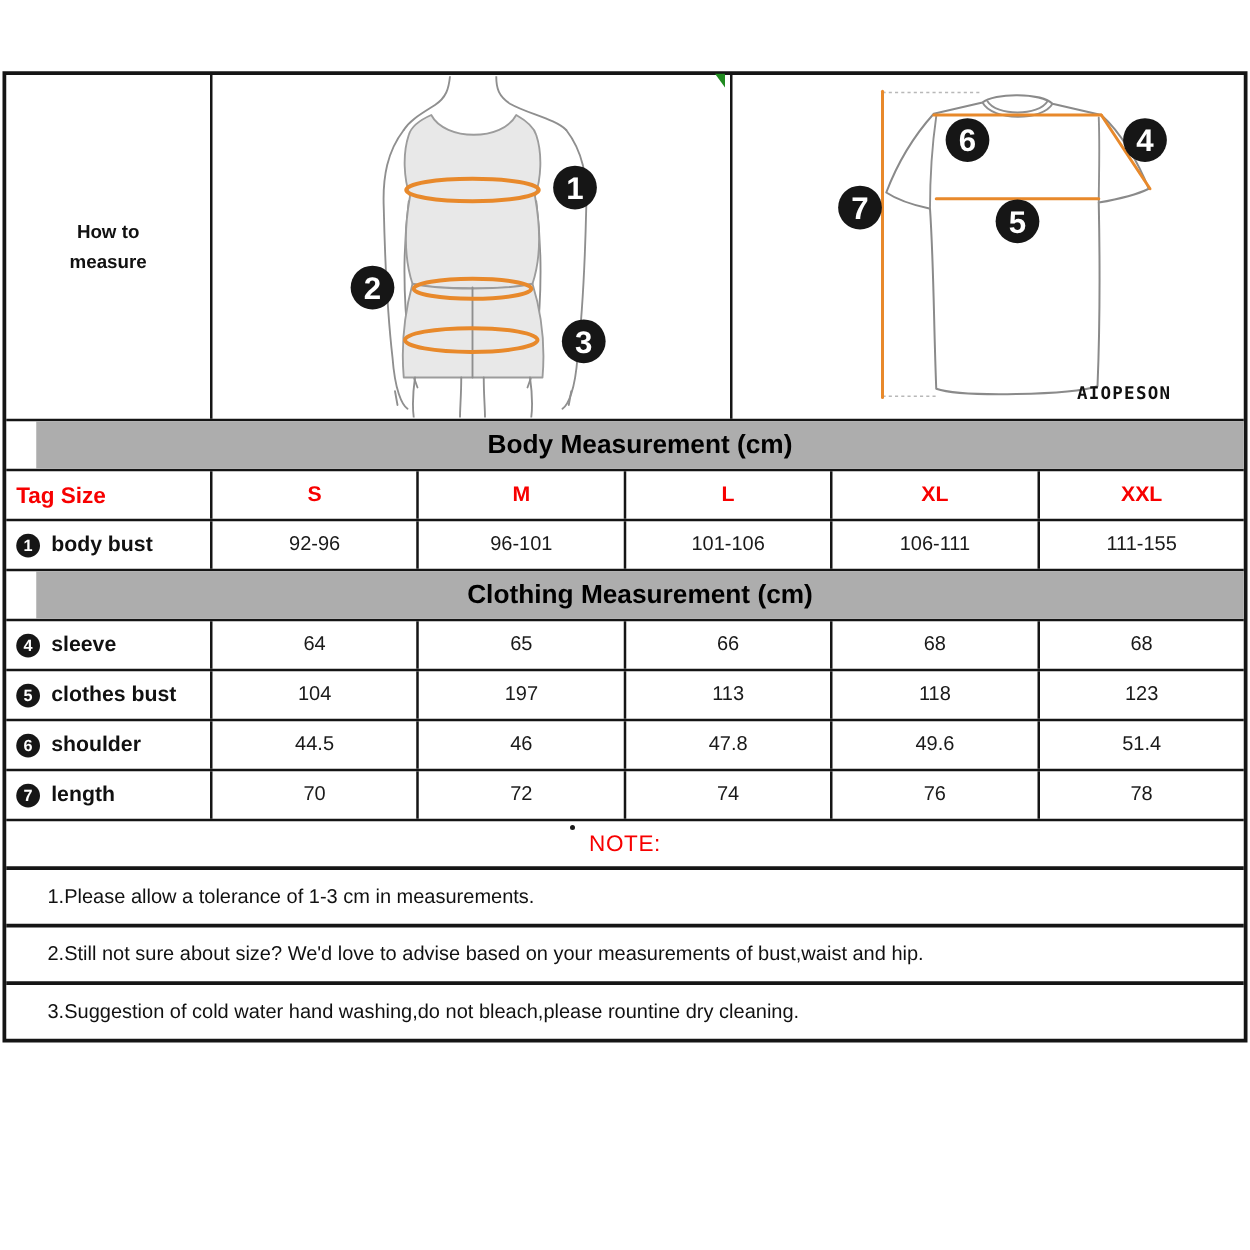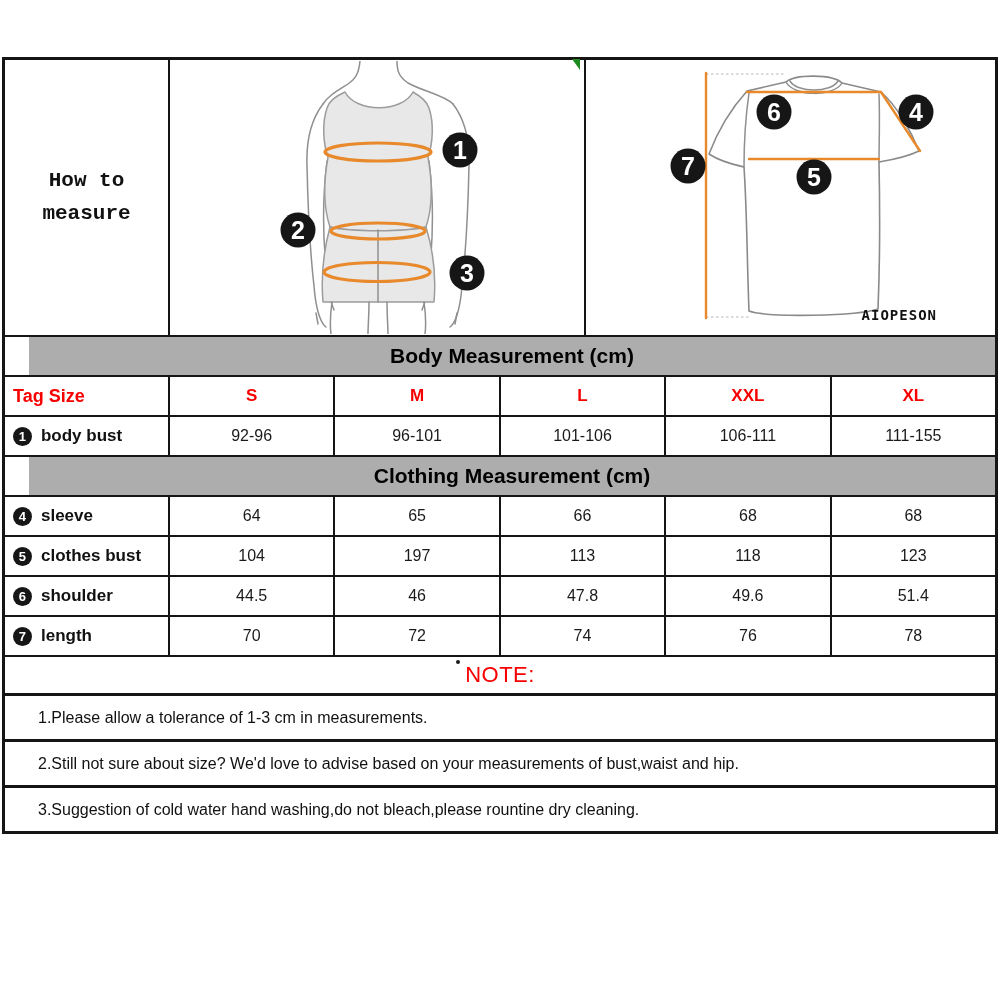--- a/index.html
+++ b/index.html
@@ -17,21 +17,21 @@
 
   
   .header-row{height:40px;background:var(--header-gray);}
   .header-cell{font-weight:bold;font-size:20px;white-space:pre;color:#000;}
   .col-corner{flex:0 0 163px;}
   .col-m1{flex:0 0 416px;}
   .col-m2{flex:1;}
 
   
   .illus-row{height:275px;}
-  .howto-cell{flex:0 0 163px;font-weight:bold;font-size:21px;text-align:center;line-height:1.55;font-family:Liberation Mono, monospace;}
+  .howto-cell{flex:0 0 163px;font-weight:bold;font-size:15px;text-align:center;line-height:1.55;}
   .howto-cell .inner{width:100px;}
   .illus-cell{flex:0 0 416px;position:relative;padding:0;}
   .illus-cell2{flex:1;position:relative;padding:0;}
 
   
   .section-bar{height:38px;background:var(--header-gray);display:flex;align-items:center;justify-content:center;
     font-weight:bold;font-size:21px;color:#000;margin-left:24px;}
 
   
   .m-row{height:40px;justify-content:flex-end;}
@@ -39,21 +39,21 @@
   .value-cell{flex:1;font-size:16px;color:#1a1a1a;}
   .tag-label{color:var(--accent-red);font-size:18px;}
   .size-cell{font-weight:bold;color:var(--accent-red);font-size:17px;}
   .num-badge{display:inline-flex;flex:0 0 19px;width:19px;height:19px;border-radius:50%;
     background:var(--circle-black);color:#fff;font-size:13px;font-weight:bold;
     align-items:center;justify-content:center;line-height:1;}
 
   
   .note-title-row{height:38px;}
   .note-title{width:100%;display:flex;align-items:center;justify-content:center;
-    color:var(--accent-red);font-size:22px;letter-spacing:0.5px;}
+    color:var(--accent-red);font-size:18px;letter-spacing:0.5px;}
   .note-row{height:46px;padding-left:27px;}
   .note-text{width:100%;display:flex;align-items:center;justify-content:flex-start;
     padding-left:6px;font-size:16px;color:#111;}
 
   svg{display:block;}
   .outline{fill:none;stroke:var(--outline-gray);stroke-width:1.5;stroke-linecap:round;}
   .garment{fill:var(--figure-gray);stroke:#9c9c9c;stroke-width:1.5;stroke-linejoin:round;}
   .shirt{fill:#ffffff;stroke:#8a8a8a;stroke-width:1.6;stroke-linejoin:round;}
   .orange{fill:none;stroke:var(--accent-orange);stroke-width:3.2;stroke-linecap:round;}
   .orange-thin{fill:none;stroke:var(--accent-orange);stroke-width:2.4;stroke-linecap:round;}
@@ -155,22 +155,22 @@
 
   <div class="trow">
       <div class="section-bar" style="width:100%">Body Measurement (cm)</div>
     </div>
 
   <div class="trow m-row">
     <div class="cell label-cell tag-label">Tag Size</div>
     <div class="cell value-cell size-cell">S</div>
     <div class="cell value-cell size-cell">M</div>
     <div class="cell value-cell size-cell">L</div>
+    <div class="cell value-cell size-cell">XL</div>
     <div class="cell value-cell size-cell">XXL</div>
-    <div class="cell value-cell size-cell">XL</div>
   </div>
 
   <div class="trow m-row">
     <div class="cell label-cell">
       <span class="num-badge">1</span>
       <span>body bust</span>
     </div>
     <div class="cell value-cell">92-96</div>
     <div class="cell value-cell">96-101</div>
     <div class="cell value-cell">101-106</div>

